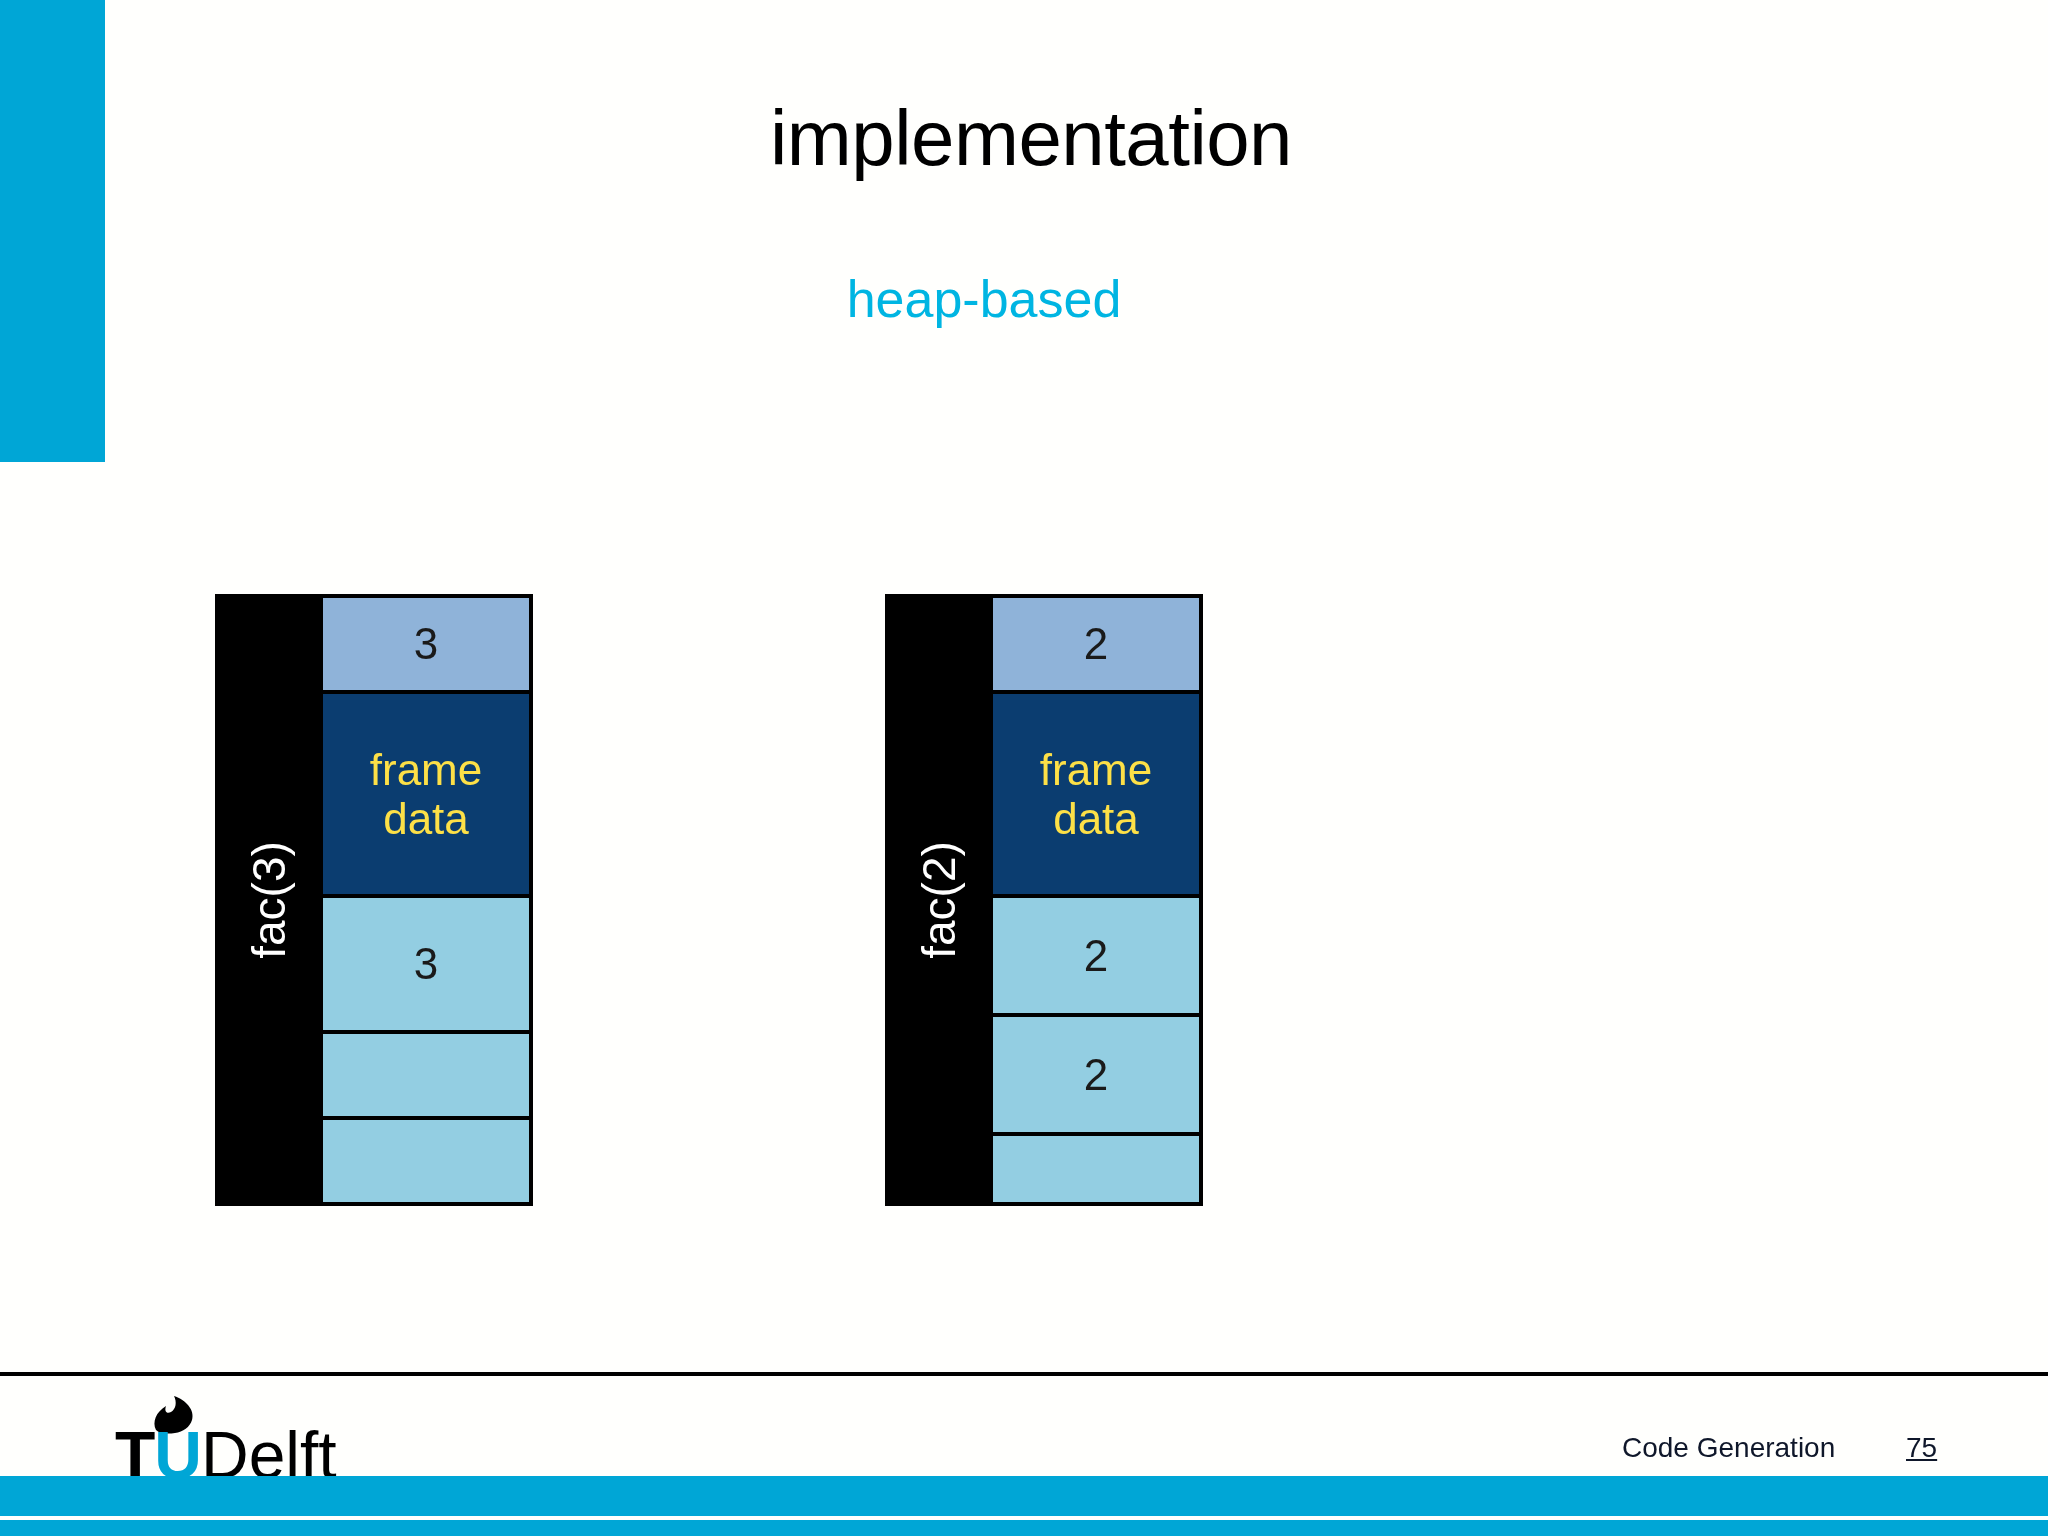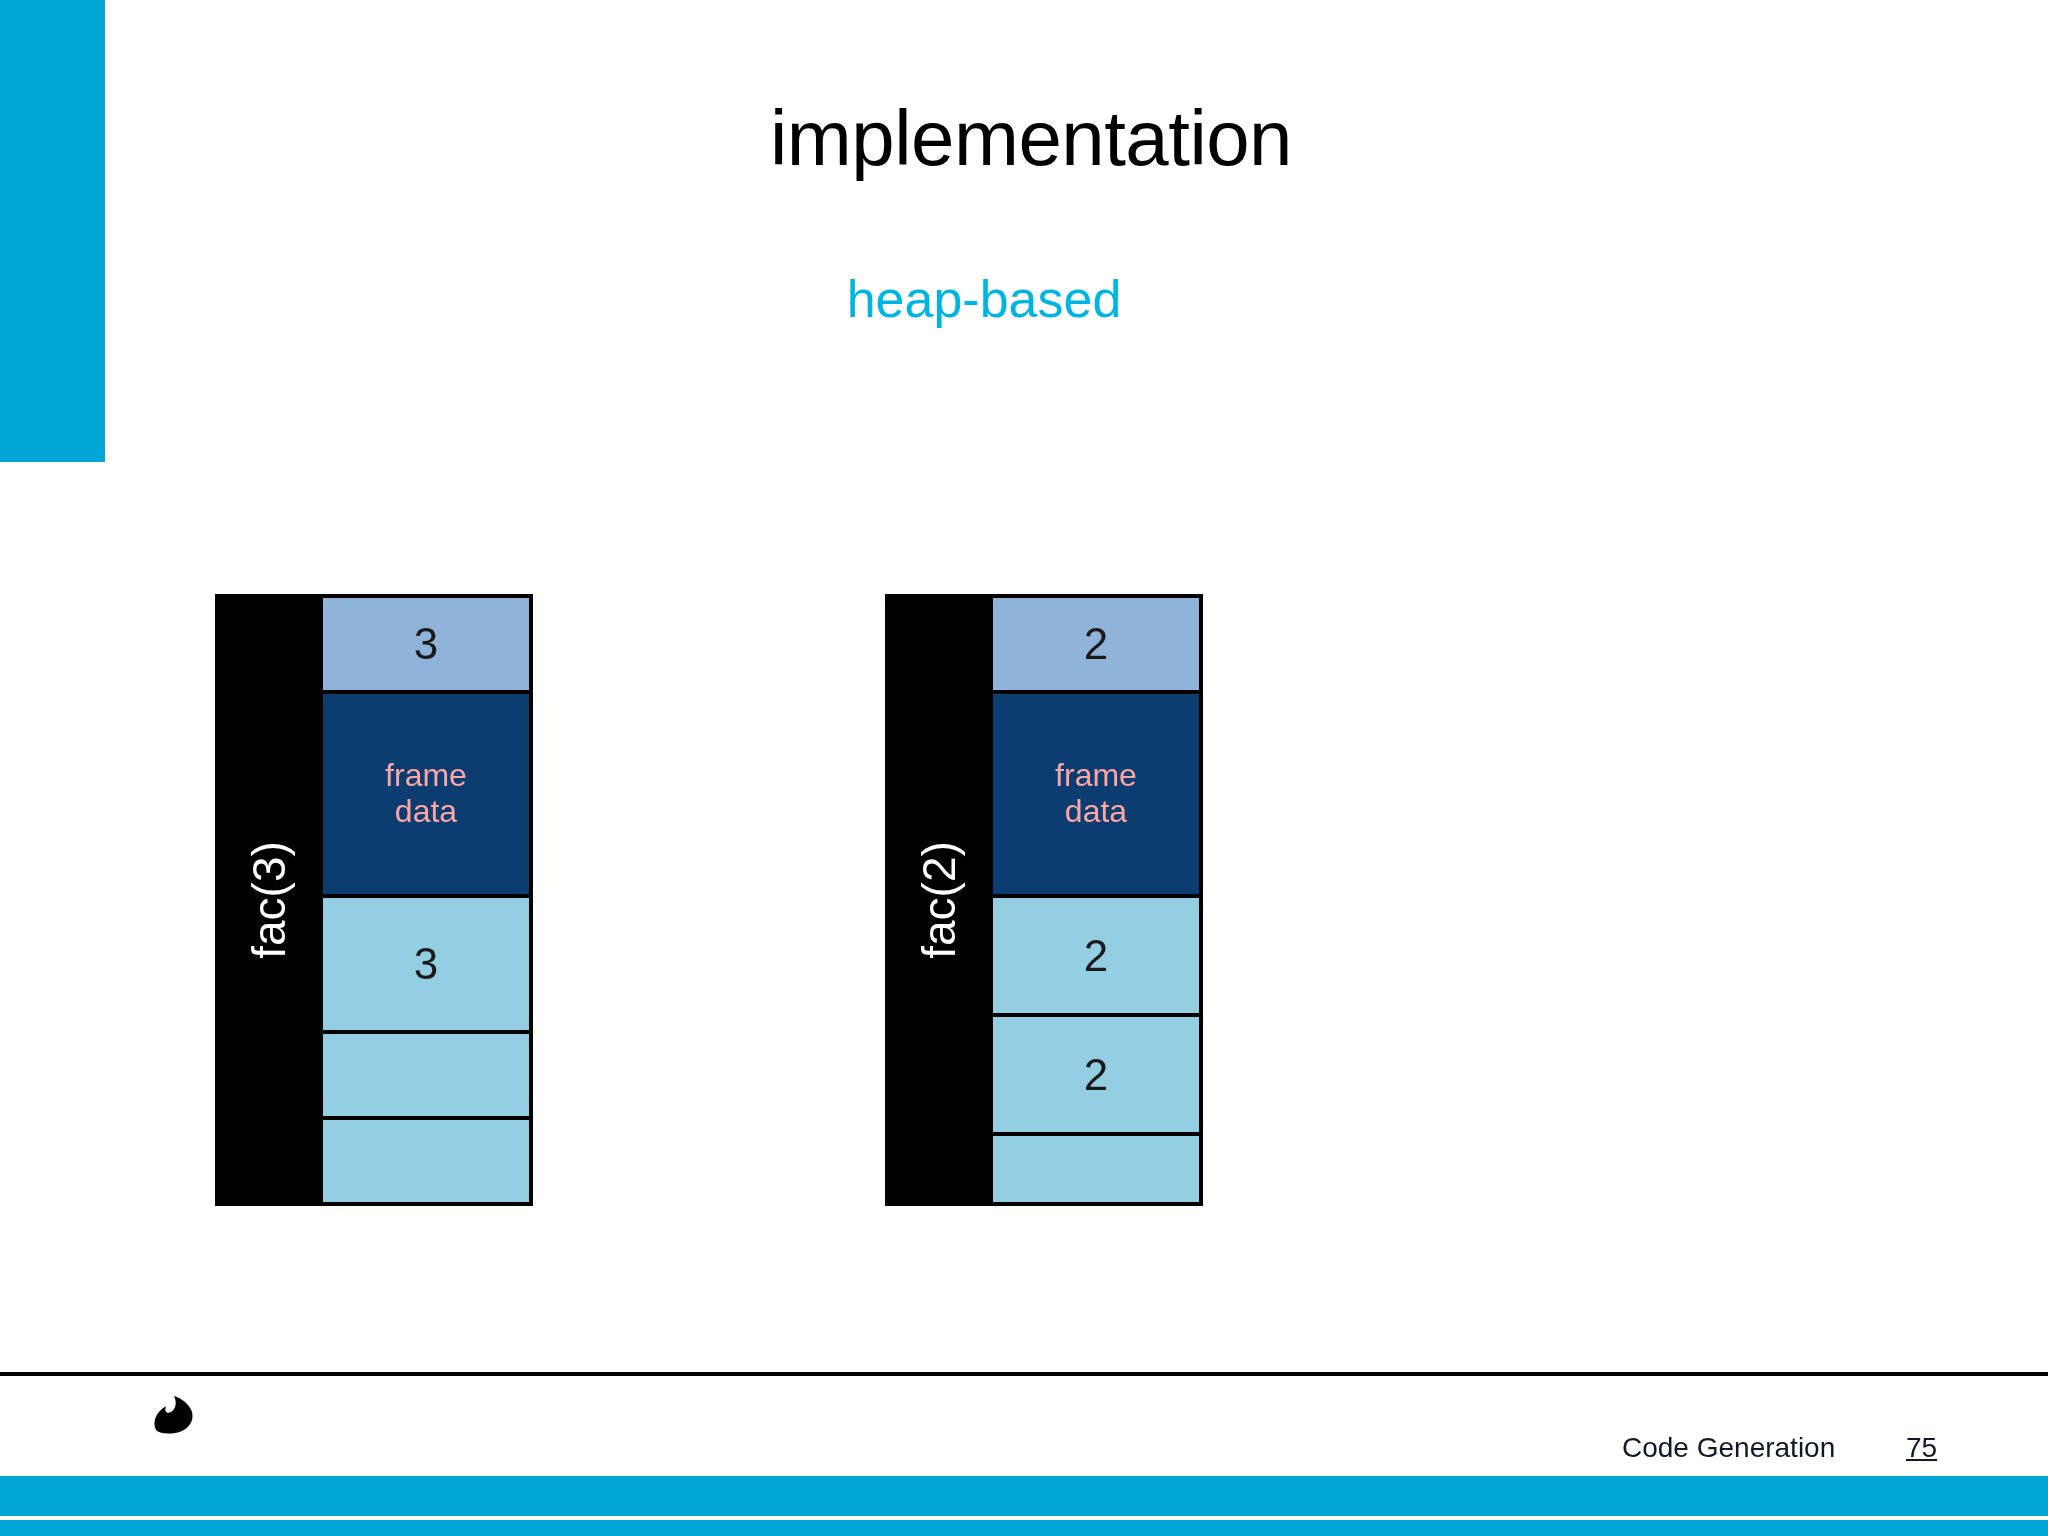--- a/index.html
+++ b/index.html
@@ -121,21 +121,21 @@
     box-sizing: border-box;
     font-size: 44px;
     color: #1a1a1a;
     border-bottom: 4px solid #000000;
     line-height: 1.12;
     text-align: center;
   }
   .cell:last-child { border-bottom: 0; }
 
   .cell-arg        { background: #8fb3d9; flex: 0 0 96px; }
-  .cell-framedata  { background: #0b3d70; color: #fca5a5; flex: 0 0 204px; font-size: 32px; }
+  .cell-framedata  { background: #0b3d70; color: #fde047; flex: 0 0 204px; font-size: 44px; }
   .cell-slot       { background: #93cee2; flex: 1 1 auto; }
 
   
   .logo {
     position: absolute;
     left: 115px;
     top: 1396px;
     width: 300px;
     height: 92px;
   }
@@ -205,19 +205,20 @@
 </div>
 
 <div class="footer-rule"></div>
 
 <div class="logo">
   <svg class="logo-flame" viewBox="0 0 46 40" xmlns="http://www.w3.org/2000/svg">
     <path d="M6 34 C2 26 6 16 16 10 C14 16 17 18 21 16 C26 13 27 6 24 0
              C36 4 45 14 42 24 C40 31 33 36 25 37 C18 38 10 38 6 34 Z
              M16 30 C14 25 17 20 23 18 C21 24 25 26 29 24 C30 29 25 33 19 33 Z" fill="#000000"></path>
   </svg>
+  <div class="logo-wordmark"><span>T</span><span class="tu-u">U</span><span class="delft">Delft</span></div>
 </div>
 
 <div class="footer-meta footer-course">Code Generation</div>
 <div class="footer-meta footer-page">75</div>
 
 <div class="footer-band-main"></div>
 <div class="footer-band-thin"></div>
 
 </body></html>

